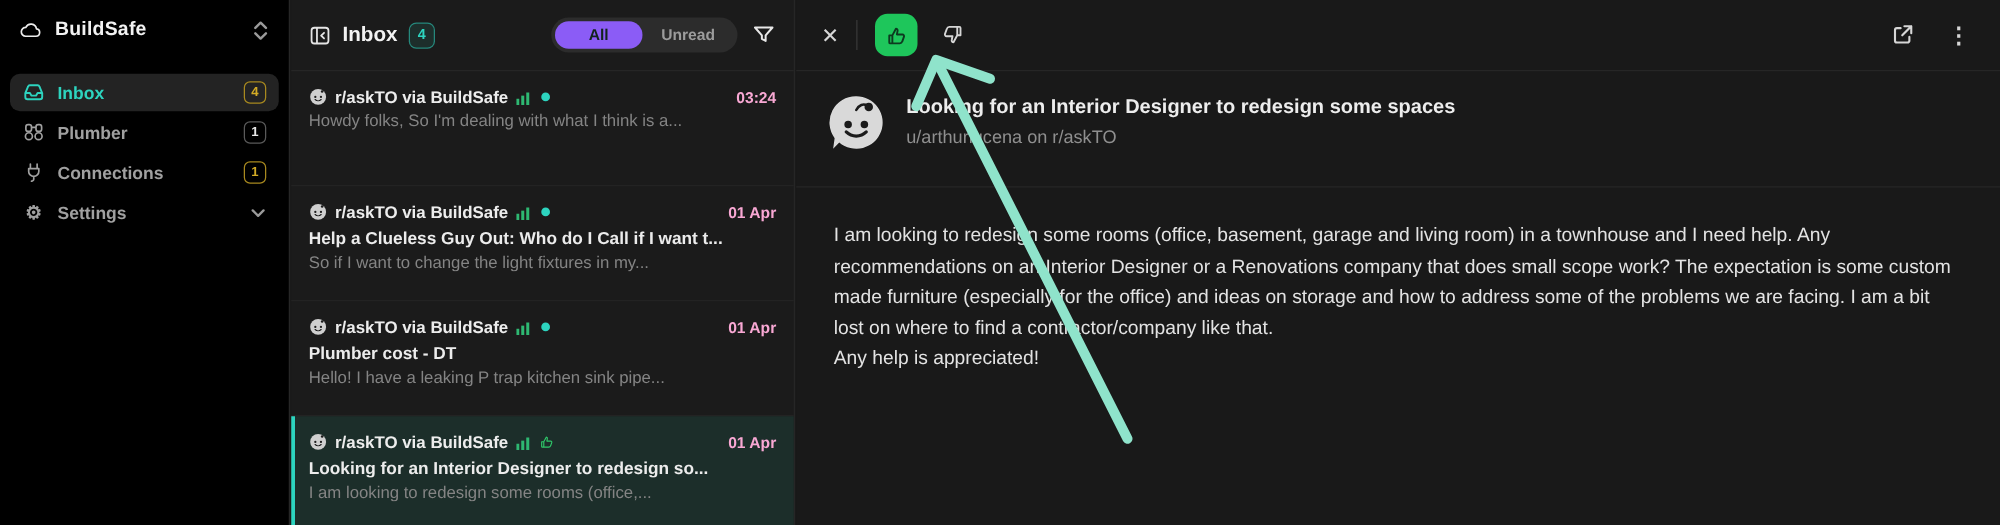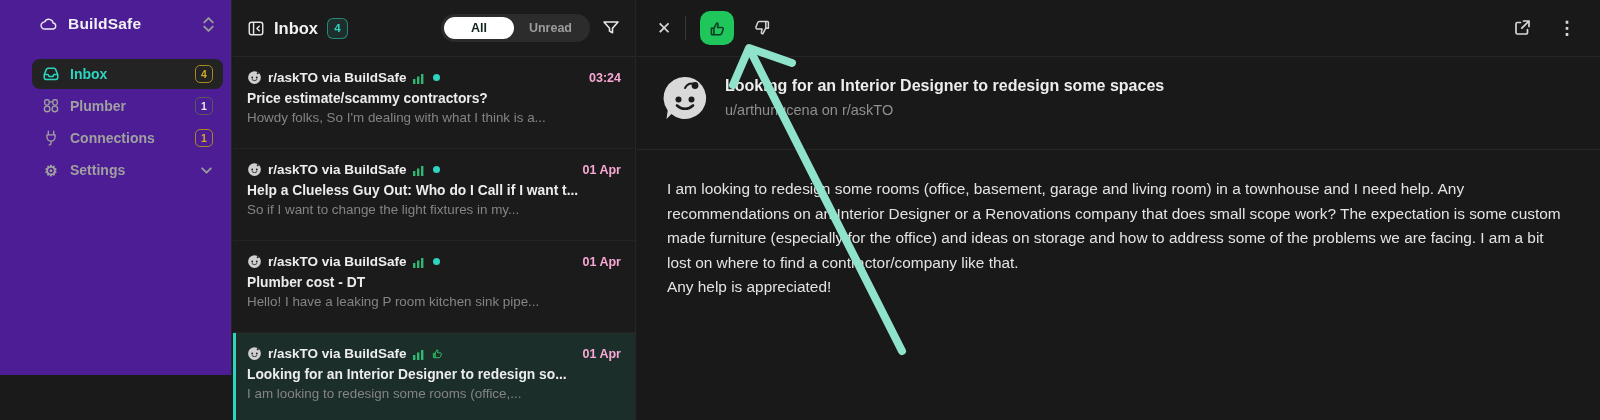--- a/index.html
+++ b/index.html
@@ -6,22 +6,22 @@
   html,body { width:1600px; height:420px; }
   body {
     position: relative;
     background: #1a1a1a;
     font-family: "Liberation Sans", sans-serif;
     overflow: hidden;
     color: #e8e8e8;
   }
   
   .sidebar {
-    position:absolute; left:0; top:0; width:232px; height:375px;
-    background:#4c1d95; border-right:1px solid #262626;padding-left:24px;
+    position:absolute; left:0; top:0; width:232px; height:420px;
+    background:#000000; border-right:1px solid #262626;
   }
   .brand-row { display:flex; align-items:center; gap:10px; padding:15px 16px 10px 16px; }
   .brand-name { font-size:15.5px; font-weight:700; color:#f2f2f2; letter-spacing:.2px; }
   .brand-switch { margin-left:auto; display:flex; cursor:pointer; }
   .nav { margin-top:16px; padding:0 8px; display:flex; flex-direction:column; gap:2px; }
   .nav-item {
     display:flex; align-items:center; gap:10px; height:30px; padding:0 10px;
     border-radius:8px; color:#a0a0a0; font-size:14px; font-weight:600; cursor:pointer;
   }
   .nav-item.active { background:#232323; color:#2dd4bf; }
@@ -49,21 +49,21 @@
   .teal-badge {
     width:21px; height:21px; border-radius:6px; display:flex; align-items:center; justify-content:center;
     border:1px solid rgba(45,212,191,.55); background:rgba(45,212,191,.10);
     color:#2dd4bf; font-size:11.5px; font-weight:700;
   }
   .segmented {
     margin-left:auto; background:#2c2c2c; border-radius:999px; padding:3px;
     display:flex; align-items:center;
   }
   .seg-all {
-    background:#ffffff; color:#12231f; border-radius:999px;
+    background:#8b5cf6; color:#12231f; border-radius:999px;
     font-size:12.5px; font-weight:700; padding:4px 27px; cursor:pointer;
   }
   .seg-unread { color:#9c9c9c; font-size:12.5px; font-weight:700; padding:4px 15px; cursor:pointer; }
   .funnel-btn { margin-left:2px; cursor:pointer; display:flex; }
 
   .mail-item {
     height:92px; padding:13px 14px 0 14px; border-bottom:1px solid #232323; cursor:pointer;
   }
   .mail-item.selected {
     background:#1c2e2a; border-left:3px solid #2dd4bf; padding-left:11px; height:87px; border-bottom:none;
@@ -208,21 +208,20 @@
         </svg>
       <span class="mail-source">r/askTO via BuildSafe</span>
       <svg class="ic" width="12" height="12" viewBox="0 0 12 12">
           <rect x="0" y="7" width="2.4" height="5" fill="#2eb872"></rect>
           <rect x="4" y="4.5" width="2.4" height="7.5" fill="#2eb872"></rect>
           <rect x="8" y="2" width="2.4" height="10" fill="#2eb872"></rect>
         </svg>
       <span class="mail-dot"></span>
       <span class="mail-time">03:24</span>
     </div>
-    <div class="mail-title">Price estimate/scammy contractors?</div>
     <div class="mail-preview">Howdy folks, So I'm dealing with what I think is a...</div>
   </div>
 
   <div class="mail-item">
     <div class="mail-top">
       <svg class="ic" width="15" height="15" viewBox="0 0 20 20">
           <circle cx="10" cy="10" r="8.5" fill="#cfcfcf"></circle>
           <circle cx="7" cy="10" r="1.2" fill="#1b1b1b"></circle>
           <circle cx="13" cy="10" r="1.2" fill="#1b1b1b"></circle>
           <path d="M6.8 12.8c1.8 1.8 4.6 1.8 6.4 0" stroke="#1b1b1b" stroke-width="1.2" fill="none" stroke-linecap="round"></path>
@@ -253,21 +252,21 @@
       <span class="mail-source">r/askTO via BuildSafe</span>
       <svg class="ic" width="12" height="12" viewBox="0 0 12 12">
           <rect x="0" y="7" width="2.4" height="5" fill="#2eb872"></rect>
           <rect x="4" y="4.5" width="2.4" height="7.5" fill="#2eb872"></rect>
           <rect x="8" y="2" width="2.4" height="10" fill="#2eb872"></rect>
         </svg>
       <span class="mail-dot"></span>
       <span class="mail-time">01 Apr</span>
     </div>
     <div class="mail-title">Plumber cost - DT</div>
-    <div class="mail-preview">Hello! I have a leaking P room kitchen sink pipe...</div>
+    <div class="mail-preview">Hello! I have a leaking P trap kitchen sink pipe...</div>
   </div>
 
   <div class="mail-item selected">
     <div class="mail-top">
       <svg class="ic" width="15" height="15" viewBox="0 0 20 20">
           <circle cx="10" cy="10" r="8.5" fill="#cfcfcf"></circle>
           <circle cx="7" cy="10" r="1.2" fill="#1b1b1b"></circle>
           <circle cx="13" cy="10" r="1.2" fill="#1b1b1b"></circle>
           <path d="M6.8 12.8c1.8 1.8 4.6 1.8 6.4 0" stroke="#1b1b1b" stroke-width="1.2" fill="none" stroke-linecap="round"></path>
           <circle cx="14.3" cy="4.3" r="1.4" fill="#1b1b1b"></circle>

